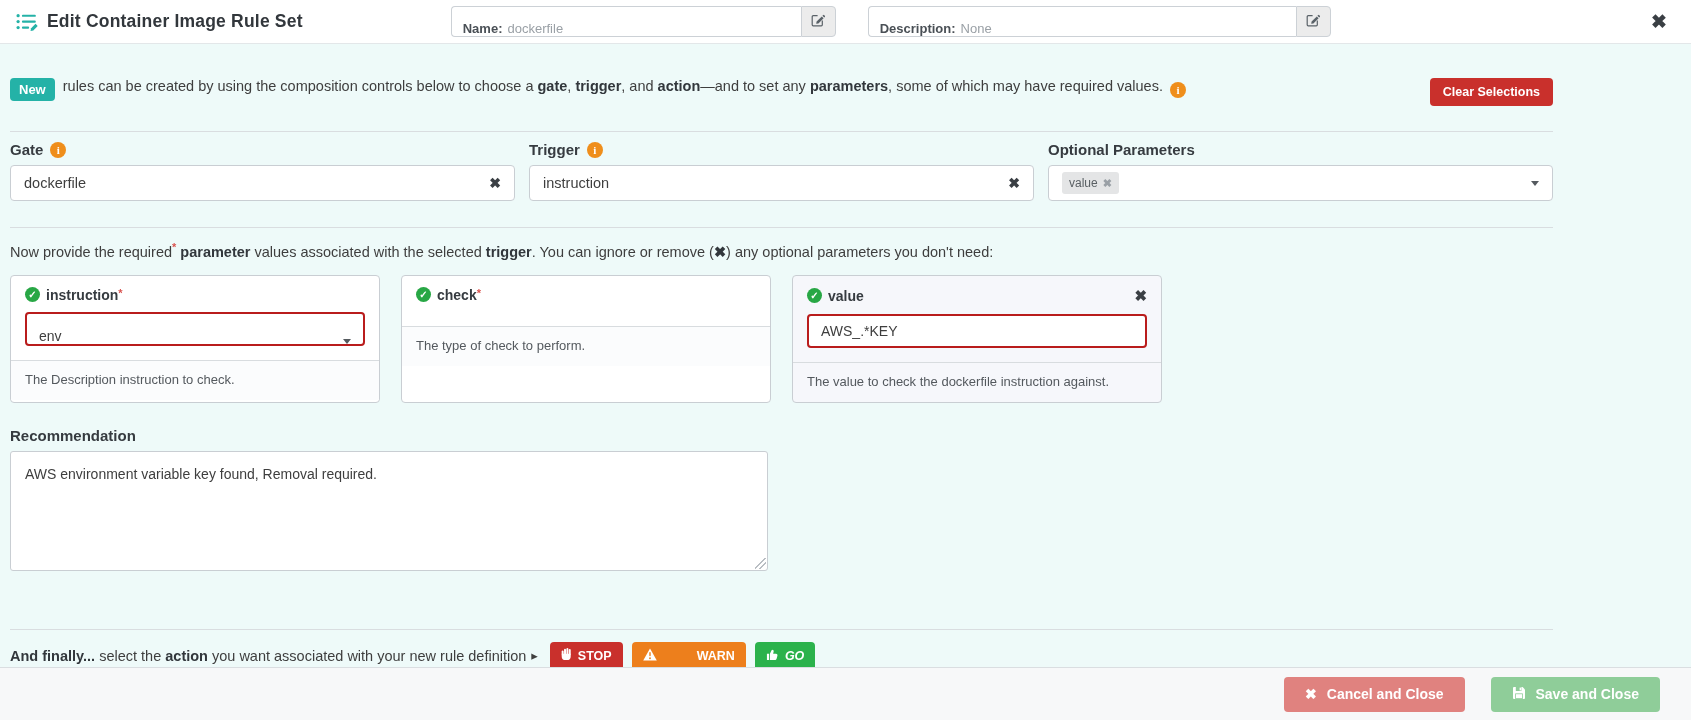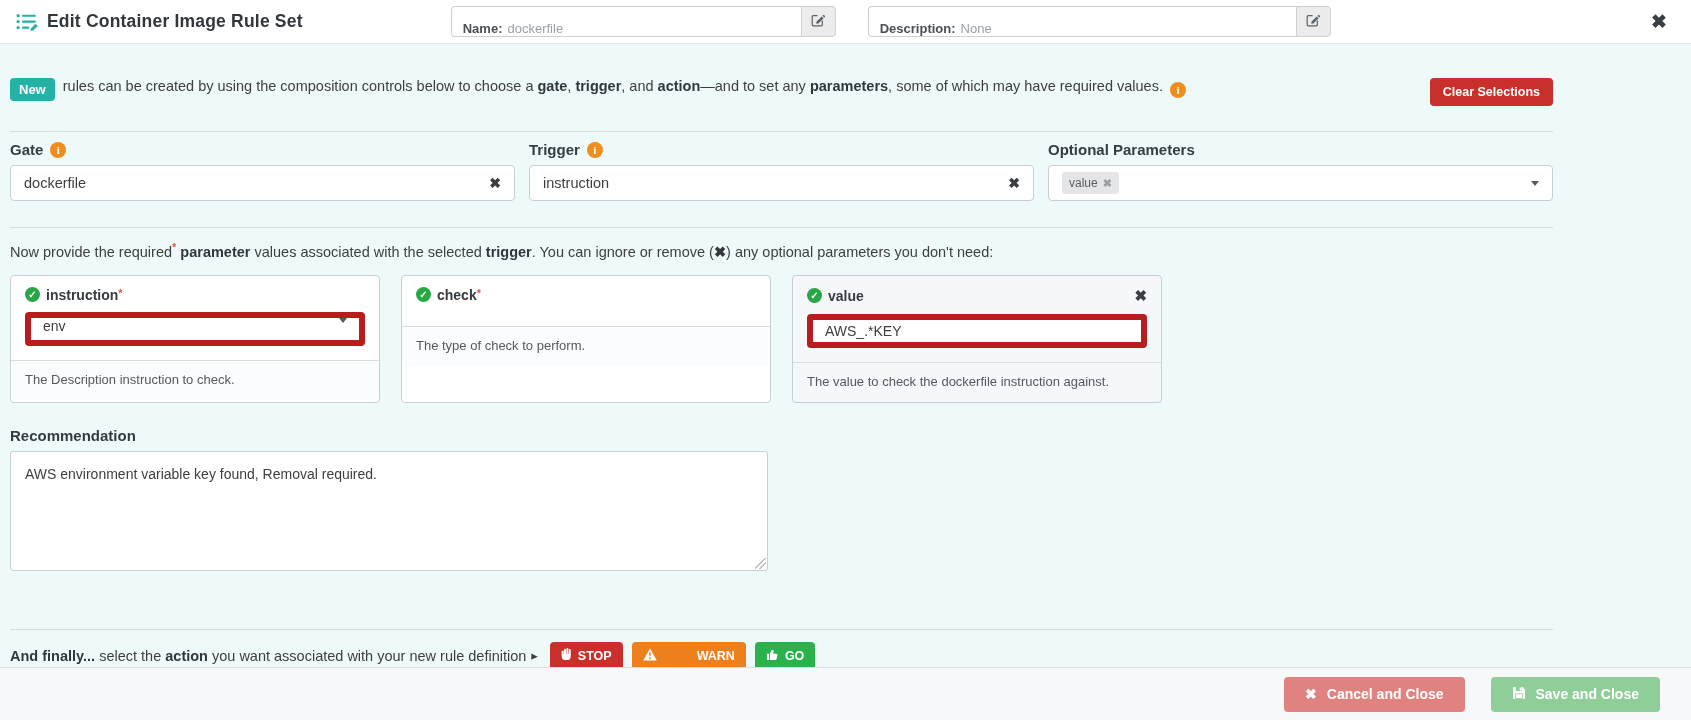--- a/index.html
+++ b/index.html
@@ -87,22 +87,22 @@
   .card-head { padding:11px 14px 14px; }
   .card-title { display:flex; align-items:center; font-size:14px; font-weight:bold; color:#363b40; margin-bottom:9px; }
   .chk {
     width:15px; height:15px; border-radius:50%; background:#28a745; color:#fff;
     font-size:10px; display:inline-flex; align-items:center; justify-content:center;
     margin-right:6px; flex:none;
   }
   .card-title .req-star { margin-top:-4px; }
   .card-x { margin-left:auto; font-size:15px; font-weight:bold; color:#3a3f44; cursor:pointer; }
   .select, .txt-input {
-    height:34px; background:#fff; border:6px solid #b91c1c; border-radius:4px;
-    display:flex; align-items:flex-start; padding:0 12px; font-size:14px; color:#3e3e3e;
+    height:34px; background:#fff; border:2px solid #b91c1c; border-radius:4px;
+    display:flex; align-items:flex-end; padding:0 12px; font-size:14px; color:#3e3e3e;
     cursor:pointer; width:100%;
   }
   .txt-input { font-family:"Liberation Sans", sans-serif; cursor:text; }
   .card-foot {
     border-top:1px solid #d8dcdf; background:#fbfcfd;
     padding:11px 14px; font-size:13px; color:#54595e; min-height:40px;
   }
   .card.alt .card-foot { background:transparent; }
   
   .rec-label { margin-top:24px; font-size:15px; font-weight:bold; color:#363b40; }
@@ -122,21 +122,21 @@
   .finale { margin-top:12px; display:flex; align-items:center; font-size:14.5px; }
   .finale .ptr { margin:0 4px 0 5px; font-size:13px; }
   .abtns { display:flex; gap:9px; margin-left:8px; }
   .abtn {
     border:none; cursor:pointer; color:#fff; font-weight:bold; font-size:12.5px;
     height:28px; padding:0 11px; border-radius:4px; display:flex; align-items:center; gap:6px;
     font-family:"Liberation Sans", sans-serif;
   }
   .abtn.stop { background:#c9302c; }
   .abtn.warn { background:#ed7f1c;gap:40px; }
-  .abtn.go   { background:#2bb24c; }
+  .abtn.go   { background:#2bb24c;font-style:italic; }
   
   footer {
     flex:none; height:53px; background:#f7f8f9; border-top:1px solid #dadee1;
     display:flex; align-items:center; justify-content:flex-end; padding-right:31px; gap:26px;
   }
   .fbtn {
     border:none; cursor:pointer; color:#fff; font-weight:bold; font-size:14px;
     height:35px; padding:0 21px; border-radius:4px; display:flex; align-items:center; gap:10px;
     font-family:"Liberation Sans", sans-serif;
   }

